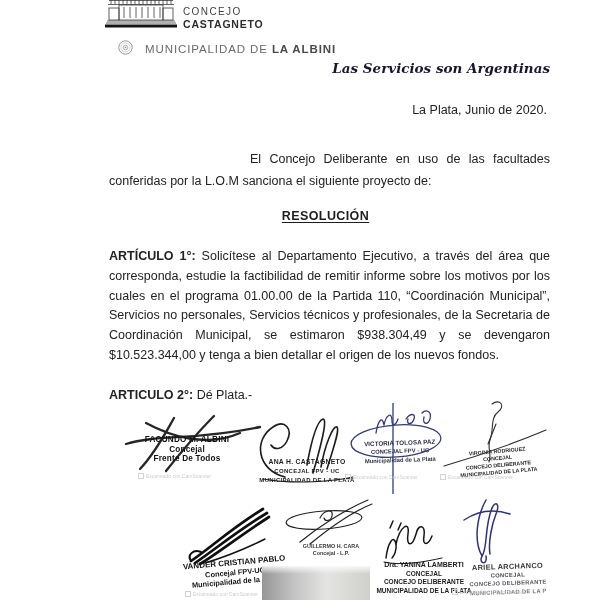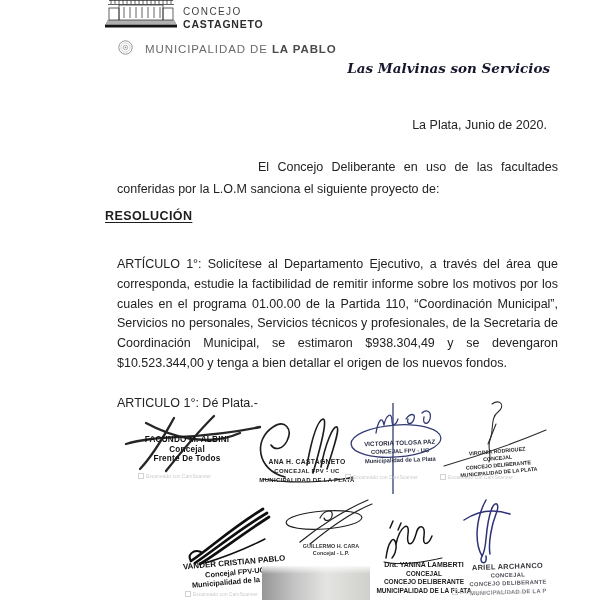--- a/index.html
+++ b/index.html
@@ -10,26 +10,26 @@
   
   .org-line1{font-size:10px;letter-spacing:1.4px;color:#3f3f3f;}
   .org-line2{font-size:10.5px;font-weight:bold;letter-spacing:.8px;color:#2c2c2c;margin-top:1px;}
   .muni{font-size:11.5px;letter-spacing:.9px;color:#6b6b6b;}
   .muni b{color:#4a4a4a;}
   .motto{font-family:"DejaVu Serif",serif;font-style:italic;font-weight:600;
          font-size:13.5px;color:#16162c;}
 
   
   .dateline{font-size:12.5px;color:#222;}
-  .para{font-size:12.5px;line-height:22px;text-align:justify;color:#222;margin:12px;}
+  .para{font-size:12.5px;line-height:22px;text-align:justify;color:#222;margin:4px;}
   .para.tight{line-height:19.8px;}
   .intro{text-indent:141px;}
-  .doc-title{font-size:12.5px;font-weight:bold;letter-spacing:.4px;text-align:left;
+  .doc-title{font-size:12.5px;font-weight:bold;letter-spacing:.4px;text-align:center;
              text-decoration:underline;text-underline-offset:2px;color:#1d1d1d;}
-  .art-label{font-weight:normal;}
+  .art-label{font-weight:bold;}
 
   
   .stamp{text-align:center;line-height:1.2;}
   .stamp .ln{white-space:nowrap;}
   .ink{position:absolute;pointer-events:none;}
   .ink path,.ink ellipse{fill:none;stroke-linecap:round;stroke-linejoin:round;}
 
   .st-albini{font-size:8.2px;font-weight:bold;color:#101010;line-height:9.5px;letter-spacing:.2px;}
   .st-castagneto{font-size:6px;font-weight:bold;color:#1d1d1d;line-height:9.5px;letter-spacing:.3px;}
   .st-castagneto .ln:first-child{font-size:6.8px;}
@@ -100,38 +100,38 @@
 </div>
 
 <svg class="abs" style="left:118px;top:40px;width:15px;height:15px" viewBox="0 0 15 15">
   <circle cx="7.5" cy="7.5" r="6.7" fill="none" stroke="#8b8b8b" stroke-width="0.9"></circle>
   <circle cx="7.5" cy="7.5" r="4.6" fill="none" stroke="#9a9a9a" stroke-width="0.7" stroke-dasharray="1.2 0.8"></circle>
   <circle cx="7.5" cy="7.5" r="2.2" fill="none" stroke="#8b8b8b" stroke-width="0.7"></circle>
   <circle cx="7.5" cy="7.5" r="0.8" fill="#8b8b8b"></circle>
 </svg>
 
 <div class="abs muni" style="left:145px;top:43px">
-  <span>MUNICIPALIDAD DE </span><b>LA PABLO</b>
-</div>
-
-<div class="abs motto" style="right:50px;top:60px">Las Malvinas son Servicios</div>
-
-<div class="abs dateline" style="right:53px;top:118px">La Plata, Junio de 2020.</div>
+  <span>MUNICIPALIDAD DE </span><b>LA ALBINI</b>
+</div>
+
+<div class="abs motto" style="right:50px;top:60px">Las Servicios son Argentinas</div>
+
+<div class="abs dateline" style="right:53px;top:103px">La Plata, Junio de 2020.</div>
 
 <p class="abs para intro" style="left:105px;top:144px;width:441px">El Concejo Deliberante en uso de las facultades conferidas por la L.O.M sanciona el siguiente proyecto de:</p>
 
 <div class="abs doc-title" style="left:105px;top:209px;width:441px">RESOLUCIÓN</div>
 
 <p class="abs para tight" style="left:105px;top:243px;width:441px">
   <b class="art-label">ARTÍCULO 1°:</b>
   <span>Solicítese al Departamento Ejecutivo, a través del área que corresponda, estudie la factibilidad de remitir informe sobre los motivos por los cuales en el programa 01.00.00 de la Partida 110, “Coordinación Municipal”, Servicios no personales, Servicios técnicos y profesionales, de la Secretaria de Coordinación Municipal, se estimaron $938.304,49 y se devengaron $10.523.344,00 y tenga a bien detallar el origen de los nuevos fondos.</span>
 </p>
 
 <p class="abs para tight" style="left:105px;top:382px;width:441px">
-  <b class="art-label">ARTICULO 1°:</b>
+  <b class="art-label">ARTICULO 2°:</b>
   <span>Dé Plata.-</span>
 </p>
 
 <div class="abs stamp st-albini" style="left:128px;top:435px;width:118px">
   <div class="ln">FACUNDO M. ALBINI</div>
   <div class="ln">Concejal</div>
   <div class="ln">Frente De Todos</div>
 </div>
 <svg class="ink" style="left:118px;top:414px;width:150px;height:60px" viewBox="0 0 150 60">
   <g stroke="#141414" stroke-width="2.3" opacity="0.92">

